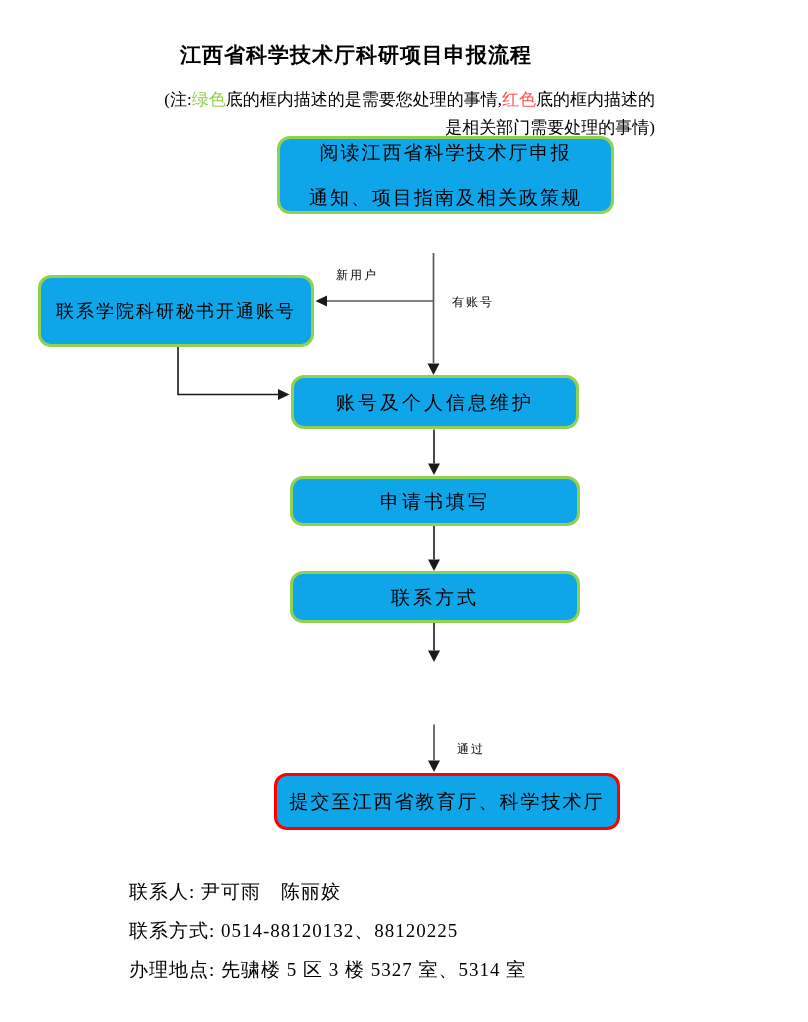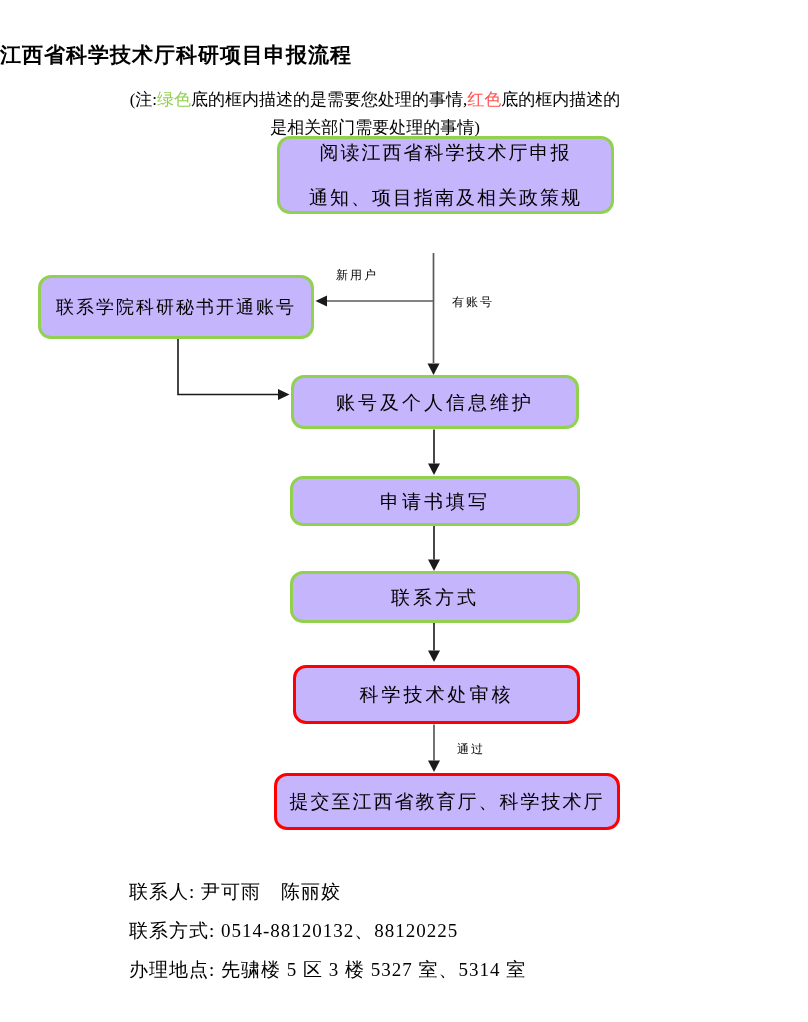--- a/index.html
+++ b/index.html
@@ -2,32 +2,32 @@
 <html style="--green: #92D050; --red: #FF0000; --note-green: #92D050; --note-red: #FF5050;"><head>
 <meta charset="utf-8">
 <style>
   html,body { margin:0; padding:0; background:#ffffff; }
   .page {
     position:relative; width:808px; height:1022px; background:#ffffff;
     font-family:"Liberation Serif","DejaVu Serif",serif; color:#000;
     overflow:hidden;
   }
   .title {
-    position:absolute; top:27px; left:0; width:712px; text-align:left;
+    position:absolute; top:27px; left:0; width:712px; text-align:center;
     font-size:21px; font-weight:bold; letter-spacing:1px;
   }
   .note {
-    position:absolute; top:69px; left:95px; width:560px; text-align:center;
+    position:absolute; top:69px; left:95px; width:560px; text-align:right;
     font-size:17px; line-height:28px;font-family:Liberation Serif, serif;
   }
   .note .green-word { color:var(--note-green,#92D050); }
   .note .red-word   { color:var(--note-red,#FF5050); }
 
   .fbox {
-    position:absolute; box-sizing:border-box; background:#c4b5fd;
+    position:absolute; box-sizing:border-box; background:#0ea5e9;
     display:flex; flex-direction:column; align-items:center; justify-content:center;
     text-align:right; font-size:19px; letter-spacing:3px; line-height:29px;
     border:3px solid var(--green,#92D050); border-radius:13px;gap:16px;
   }
   .fbox.red { border-color:var(--red,#FF0000); }
   .fbox .ln { white-space:nowrap; letter-spacing:2px; }
 
   .edge-label {
     position:absolute; font-size:12px; letter-spacing:2px; white-space:nowrap;
   }
@@ -60,42 +60,39 @@
     <polygon points="428,650.5 440,650.5 434,662" fill="#1a1a1a"></polygon>
     <path d="M434 724.5 V 760.5" stroke="#595959" stroke-width="1.7" fill="none"></path>
     <polygon points="428,760.5 440,760.5 434,772" fill="#1a1a1a"></polygon>
   </svg>
 
   <div class="fbox" style="left:277px; top:136px; width:337px; height:78px;">
     <span class="ln">阅读江西省科学技术厅申报</span>
     <span class="ln">通知、项目指南及相关政策规</span>
   </div>
 
-  <div class="fbox" style="left:38px; top:275px; width:276px; height:64px; font-size:18px; letter-spacing:2px;">
+  <div class="fbox" style="left:38px; top:275px; width:276px; height:72px; font-size:18px; letter-spacing:2px;">
     <span>联系学院科研秘书开通账号</span>
   </div>
 
   <div class="edge-label" style="left:336px; top:267px;">新用户</div>
   <div class="edge-label" style="left:452px; top:294px;">有账号</div>
 
   <div class="fbox" style="left:290px; top:476px; width:290px; height:50px;">
     <span>申请书填写</span>
   </div>
 
   <div class="fbox" style="left:291px; top:375px; width:288px; height:54px;">
     <span>账号及个人信息维护</span>
   </div>
 
   <div class="fbox" style="left:290px; top:571px; width:290px; height:52px;">
     <span>联系方式</span>
   </div>
 
-  <div class="fbox red" style="left:293px; top:665px; width:287px; height:59px;">
-    <span>科学技术处审核</span>
-  </div>
 
   <div class="edge-label" style="left:457px; top:741px;">通过</div>
 
   <div class="fbox red" style="left:274px; top:773px; width:346px; height:57px; letter-spacing:2px;">
     <span>提交至江西省教育厅、科学技术厅</span>
   </div>
 
   <div class="contact">
     <p>联系人: 尹可雨　陈丽姣</p>
     <p>联系方式: 0514-88120132、88120225</p>

